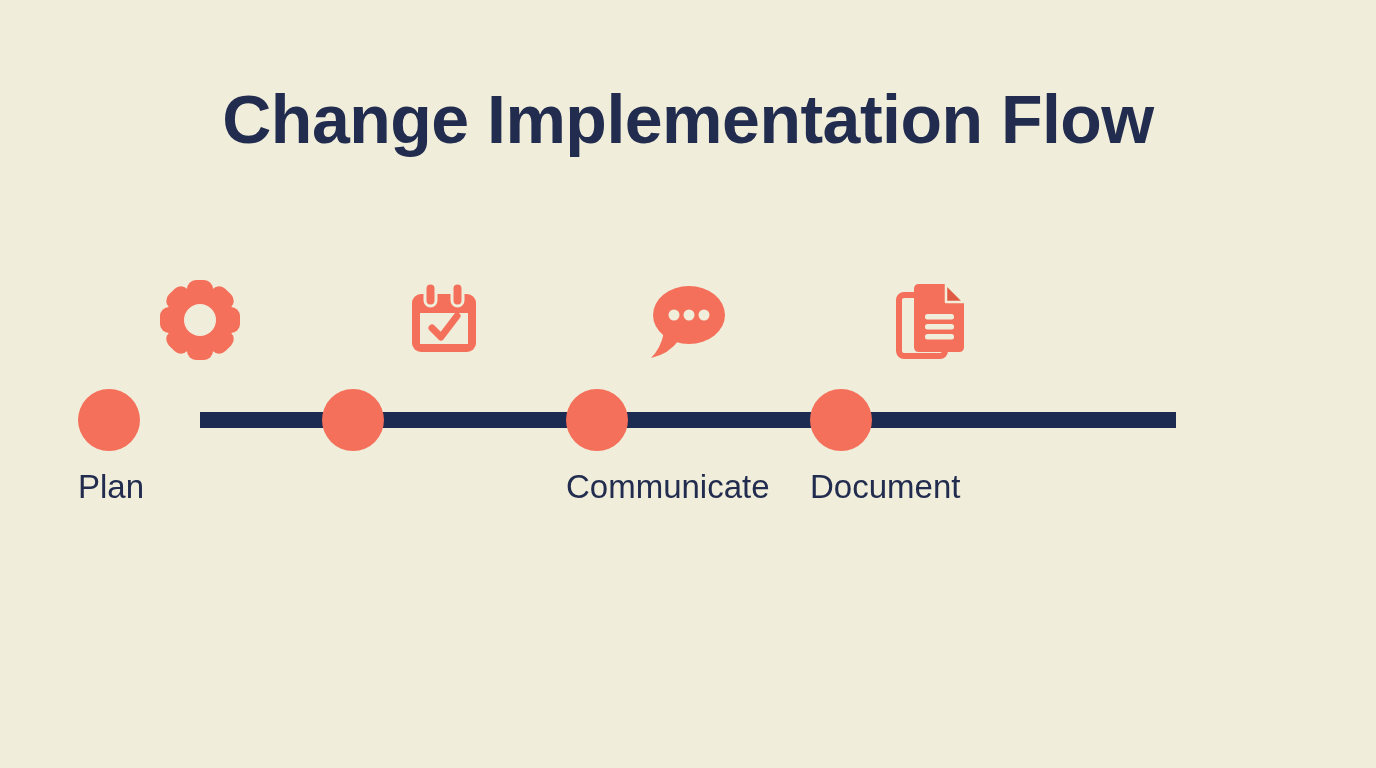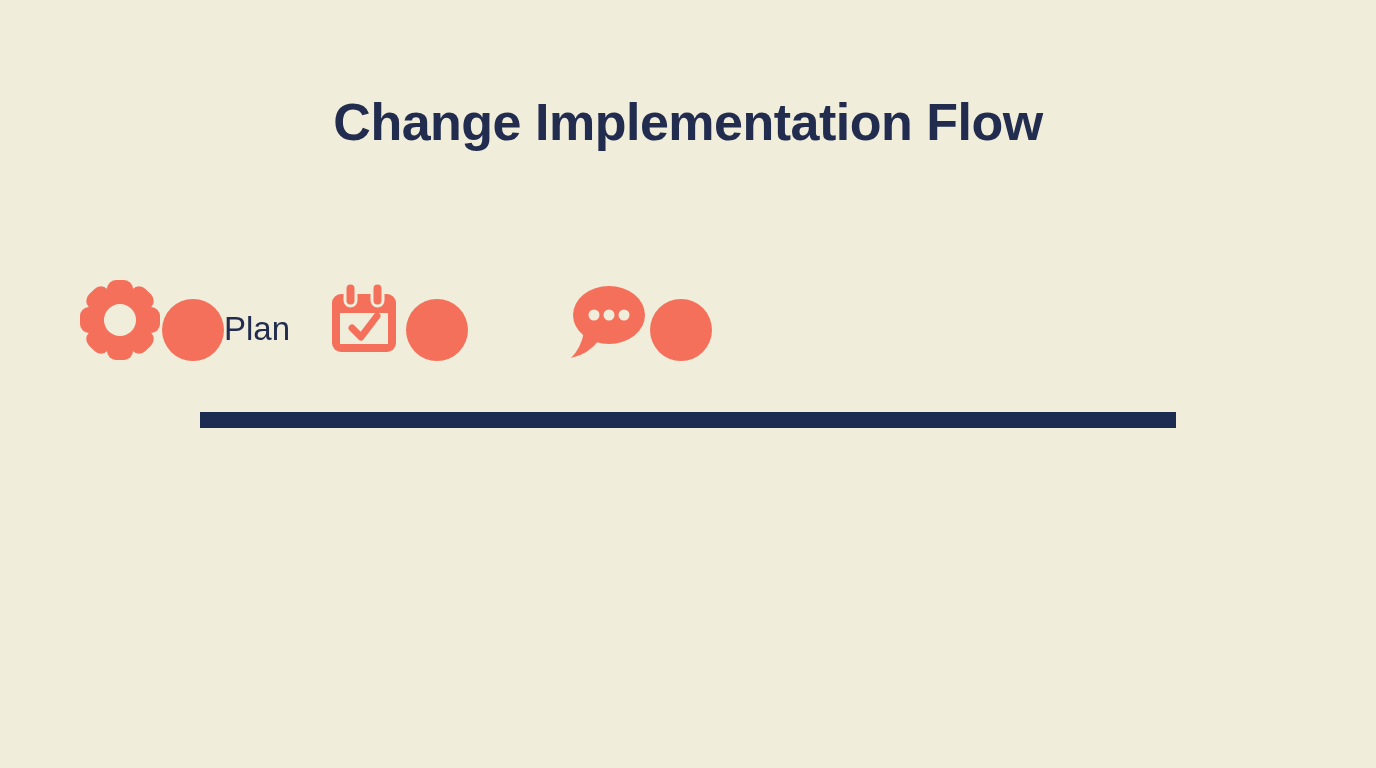--- a/index.html
+++ b/index.html
@@ -17,47 +17,45 @@
     background: var(--background);
     font-family: "Liberation Sans", sans-serif;
     overflow: hidden;
   }
   .title {
     position: absolute;
     top: 80px;
     left: 0;
     width: 100%;
     text-align: center;
-    font-size: 52px;
+    font-size: 68px;
     font-weight: 600;
     letter-spacing: -0.5px;
     color: var(--navy);
-    margin-top: 12px;
   }
   .timeline {
     position: absolute;
     left: 78px;
     top: 270px;
     width: 1220px;
     display: flex;
   }
   .connector {
     position: absolute;
     left: 122px;
     top: 142px;
     width: 976px;
     height: 16px;
     background: var(--line);
     z-index: 0;
   }
   .step {
     width: 244px;
     display: flex;
-    flex-direction: row;
-    align-items: center;
+    flex-direction: column;
     position: relative;
   }
   .icon-box {
     height: 100px;
     display: flex;
     align-items: center;
     justify-content: center;
     color: var(--accent);
   }
   .node {
@@ -122,18 +120,33 @@
       <div class="icon-box">
         <svg width="84" height="84" viewBox="0 0 84 84">
           <ellipse cx="43" cy="37" rx="36" ry="29" fill="currentColor"></ellipse>
           <path d="M18 54 Q15 70 5 80 Q23 76 33 62 Z" fill="currentColor"></path>
           <circle cx="28" cy="37" r="5.5" fill="var(--background)"></circle>
           <circle cx="43" cy="37" r="5.5" fill="var(--background)"></circle>
           <circle cx="58" cy="37" r="5.5" fill="var(--background)"></circle>
         </svg>
       </div>
       <div class="node"></div>
+      <div class="step-label">Communicate</div>
     </div>
 
 
+    <div class="step">
+      <div class="icon-box">
+        <svg width="84" height="84" viewBox="0 0 84 84">
+          <rect x="9" y="17" width="46" height="61" rx="5" fill="var(--background)" stroke="currentColor" stroke-width="6"></rect>
+          <path d="M24 11 q0-5 5-5 h27 L74 24 v45 q0 5 -5 5 h-40 q-5 0 -5 -5 Z" fill="currentColor"></path>
+          <path d="M56 6 L74 24 L56 24 Z" fill="var(--accent-dark, #E05A43)" stroke="var(--background)" stroke-width="2.5" stroke-linejoin="round"></path>
+          <rect x="35" y="36" width="29" height="5.5" rx="2.5" fill="var(--background)"></rect>
+          <rect x="35" y="46" width="29" height="5.5" rx="2.5" fill="var(--background)"></rect>
+          <rect x="35" y="56" width="29" height="5.5" rx="2.5" fill="var(--background)"></rect>
+        </svg>
+      </div>
+      <div class="node"></div>
+      <div class="step-label">Document</div>
+    </div>
 
   </div>
 </div>
 
 </body></html>

